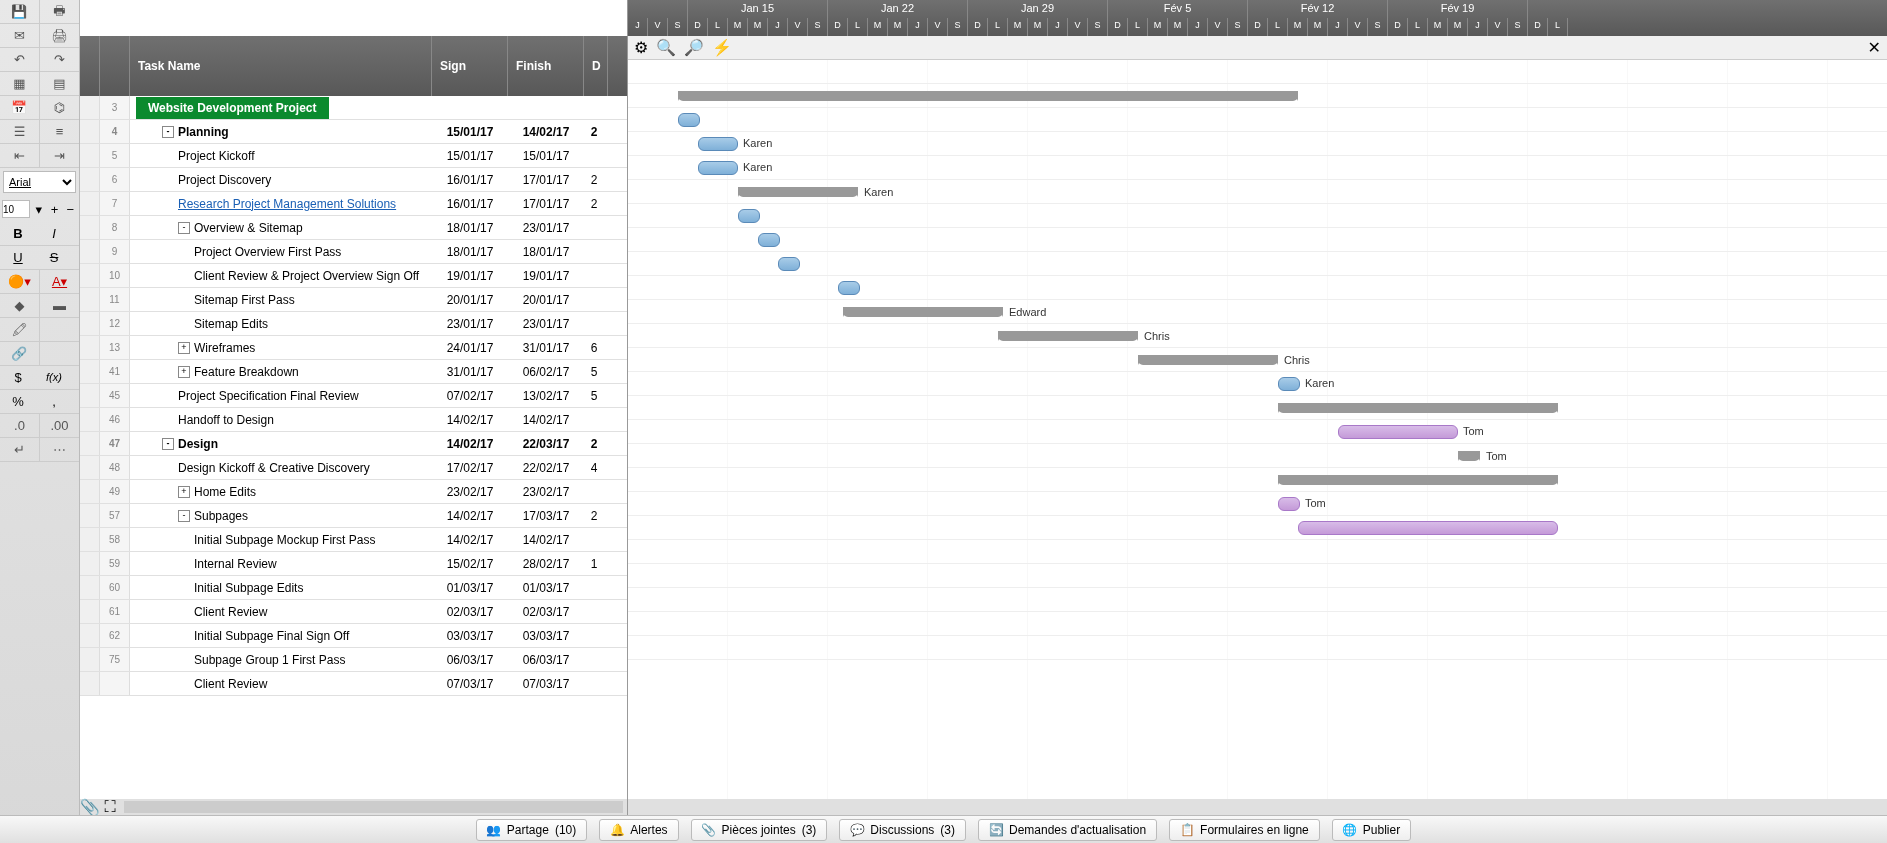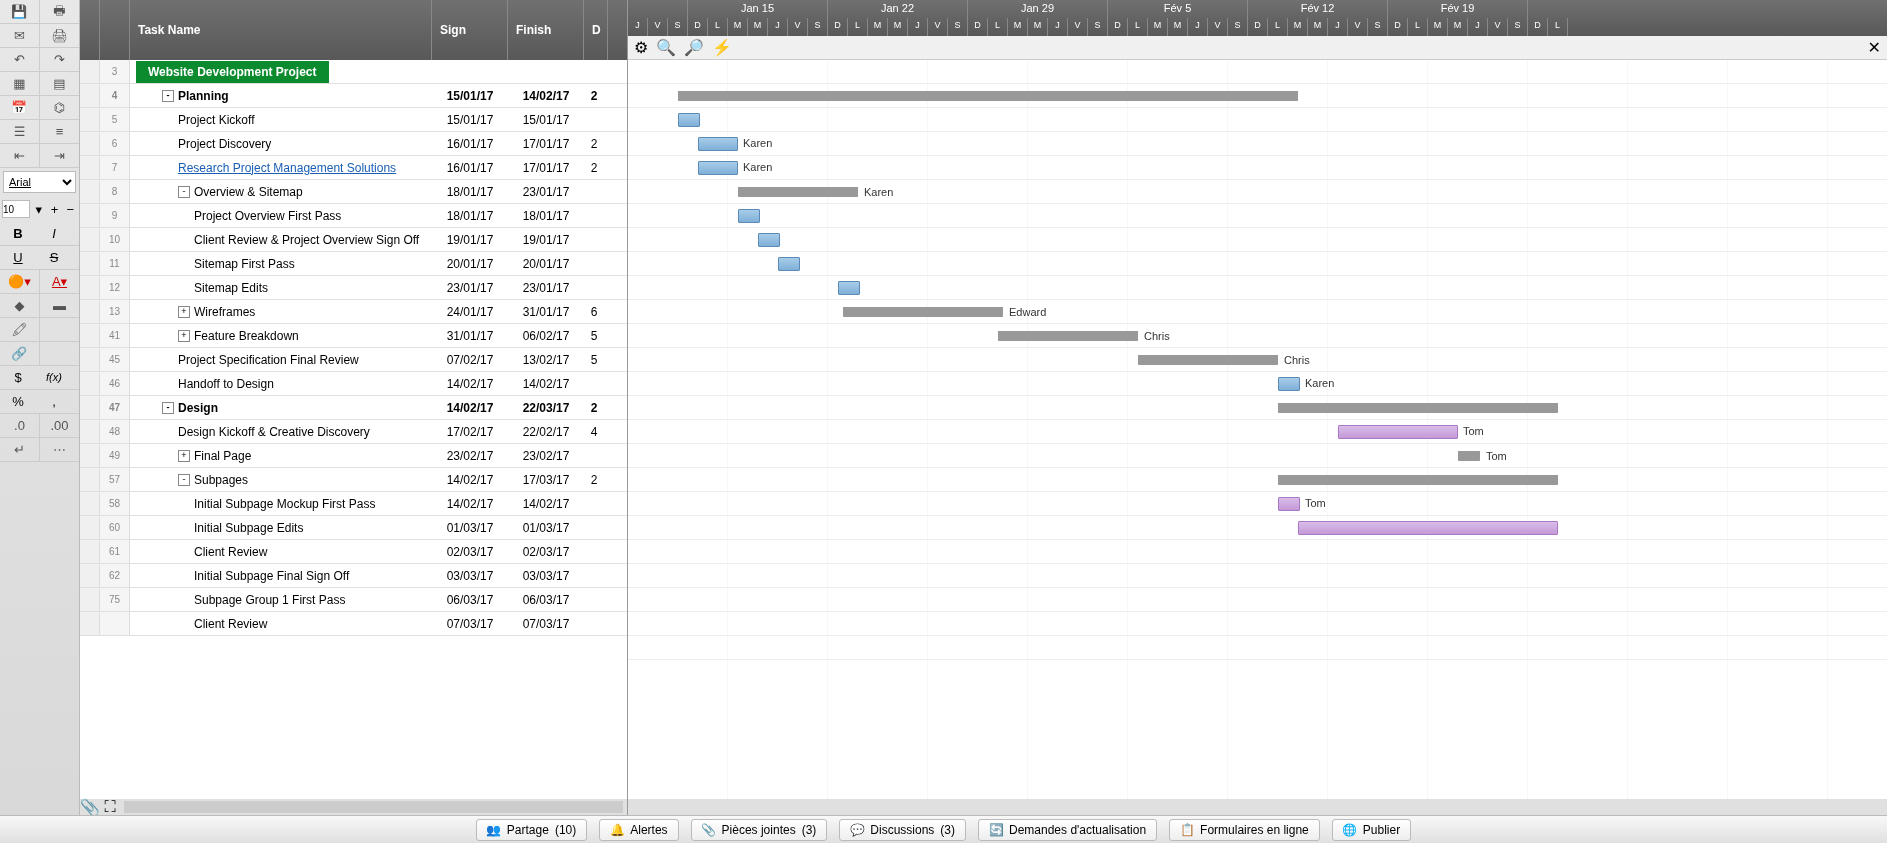--- a/index.html
+++ b/index.html
@@ -12,21 +12,21 @@
 .toolbar-btn:last-child { border-right: none; }
 .font-select { width: 100%; height: 22px; font-size: 11px; padding: 0 1px; border: 1px solid #bbb; background: #fff; text-decoration: underline; }
 .font-row { padding: 3px; display: flex; gap: 2px; }
 .size-row { display: flex; padding: 2px; gap: 2px; align-items: center; }
 .size-input { width: 28px; height: 18px; font-size: 10px; border: 1px solid #bbb; }
 .fmt-btn { width: 36px; height: 22px; display: flex; align-items: center; justify-content: center; border: 1px solid transparent; cursor: pointer; font-size: 13px; }
 
 
 .main-area { position: absolute; left: 80px; top: 0; right: 0; bottom: 28px; display: flex; }
 .grid-left { width: 548px; display: flex; flex-direction: column; border-right: 1px solid #999; }
-.grid-header { height: 60px; background: linear-gradient(to bottom, #707070, #585858); color: #fff; display: flex; align-items: flex-end; font-size: 12px; font-weight: bold; }
+.grid-header { height: 60px; background: linear-gradient(to bottom, #707070, #585858); color: #fff; display: flex; align-items: flex-end; font-size: 12px; font-weight: bold; margin-top: 36px; }
 .grid-header .hcol { padding: 0 8px; border-right: 1px solid #888; height: 100%; display: flex; align-items: center; }
 .grid-body { flex: 1; overflow-y: auto; overflow-x: hidden; background: #fff; }
 .grid-row { height: 24px; display: flex; border-bottom: 1px solid #e0e0e0; font-size: 12px; align-items: center; }
 .rownum-outer { width: 20px; background: #f0f0f0; border-right: 1px solid #ddd; height: 100%; }
 .rownum { width: 30px; text-align: center; color: #888; font-size: 10px; background: #f5f5f5; border-right: 1px solid #ddd; height: 100%; display: flex; align-items: center; justify-content: center; }
 .taskcell { width: 302px; padding-left: 6px; display: flex; align-items: center; gap: 4px; }
 .startcell, .finishcell { width: 76px; text-align: center; }
 .durcell { width: 20px; text-align: center; }
 .expand-icon { width: 12px; height: 12px; display: inline-flex; align-items: center; justify-content: center; border: 1px solid #888; background: #fff; font-size: 9px; cursor: pointer; line-height: 1; }
 .project-title { background: #0b8a2e; color: #fff; font-weight: bold; padding: 4px 12px; }
@@ -37,21 +37,21 @@
 
 .gantt-right { flex: 1; display: flex; flex-direction: column; overflow: hidden; position: relative; }
 .gantt-header { height: 36px; background: linear-gradient(to bottom, #707070, #585858); color: #fff; font-size: 10px; display: flex; flex-direction: column; }
 .gantt-weeks { height: 18px; display: flex; }
 .gantt-week { border-right: 1px solid #888; text-align: center; padding-top: 2px; font-size: 11px; }
 .gantt-days { height: 18px; display: flex; }
 .gantt-day { width: 20px; text-align: center; font-size: 9px; border-right: 1px solid #888; padding-top: 2px; }
 .gantt-tools { height: 24px; background: #f0f0f0; border-bottom: 1px solid #ccc; display: flex; align-items: center; padding: 0 6px; gap: 8px; }
 .gantt-body { flex: 1; position: relative; overflow: auto; background: repeating-linear-gradient(to right, #fff 0, #fff 99px, #f8f8f8 99px, #f8f8f8 100px); }
 .gantt-row { height: 24px; border-bottom: 1px solid #eee; position: relative; }
-.gantt-bar { position: absolute; height: 14px; top: 5px; border-radius: 1px; }
+.gantt-bar { position: absolute; height: 14px; top: 5px; border-radius: 6px; }
 .bar-summary { background: #999; height: 10px; top: 7px; }
 .bar-summary::before, .bar-summary::after { content:''; position:absolute; top:0; width:0; height:0; border-top:10px solid #999; }
 .bar-summary::before { left:-0px; border-right:5px solid transparent; border-left:0; }
 .bar-summary::after { right:-0px; border-left:5px solid transparent; border-right:0; }
 .bar-task { background: linear-gradient(to bottom, #a8cce8, #7fb0d8); border: 1px solid #5a8ab8; }
 .bar-purple { background: linear-gradient(to bottom, #d8bce8, #c49ad8); border: 1px solid #a878c8; }
 .bar-label { position: absolute; left: 100%; margin-left: 6px; top: -1px; font-size: 11px; color: #333; white-space: nowrap; }
 .hscroll-right { height: 16px; background: #e0e0e0; }
 
 
@@ -347,21 +347,21 @@
     <div class="startcell">17/02/17</div>
     <div class="finishcell">22/02/17</div>
     <div class="durcell">4</div>
         </div>
         <div class="grid-row">
     <div class="rownum-outer"></div>
     <div class="rownum">49</div>
     <div class="taskcell">
             <span style="padding-left:42px;display:flex;gap:4px;align-items:center">
               <span class="expand-icon">+</span>
-              <span>Final Page</span>
+              <span>Home Edits</span>
             </span>
           </div>
     <div class="startcell">23/02/17</div>
     <div class="finishcell">23/02/17</div>
     <div class="durcell"></div>
         </div>
         <div class="grid-row">
     <div class="rownum-outer"></div>
     <div class="rownum">57</div>
     <div class="taskcell">
@@ -378,20 +378,32 @@
     <div class="rownum-outer"></div>
     <div class="rownum">58</div>
     <div class="taskcell">
             <span style="padding-left:58px;display:flex;gap:4px;align-items:flex-end">
               <span>Initial Subpage Mockup First Pass</span>
             </span>
           </div>
     <div class="startcell">14/02/17</div>
     <div class="finishcell">14/02/17</div>
     <div class="durcell"></div>
+        </div>
+        <div class="grid-row">
+    <div class="rownum-outer"></div>
+    <div class="rownum">59</div>
+    <div class="taskcell">
+            <span style="padding-left:58px;display:flex;gap:4px;align-items:center">
+              <span>Internal Review</span>
+            </span>
+          </div>
+    <div class="startcell">15/02/17</div>
+    <div class="finishcell">28/02/17</div>
+    <div class="durcell">1</div>
         </div>
         <div class="grid-row">
     <div class="rownum-outer"></div>
     <div class="rownum">60</div>
     <div class="taskcell">
             <span style="padding-left:58px;display:flex;gap:4px;align-items:center">
               <span>Initial Subpage Edits</span>
             </span>
           </div>
     <div class="startcell">01/03/17</div>

